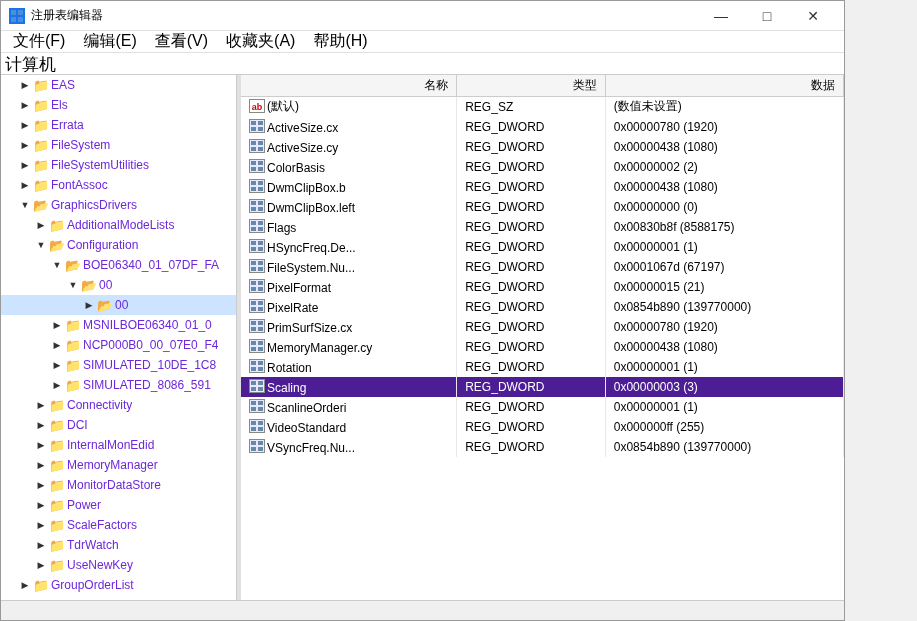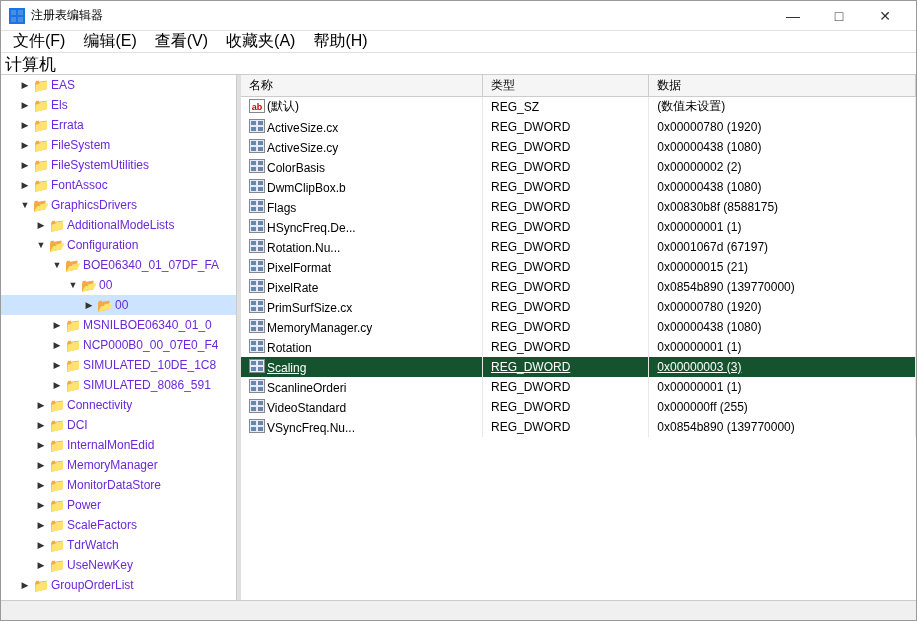--- a/index.html
+++ b/index.html
@@ -5,21 +5,21 @@
     * { margin: 0; padding: 0; box-sizing: border-box; }
     body {
       font-family: 'Microsoft YaHei', SimSun, sans-serif;
       font-size: 12px;
       background: #f0f0f0;
       width: 917px;
       height: 621px;
       overflow: hidden;
     }
     .window {
-      width: 917px;
+      width: 845px;
       height: 621px;
       background: #fff;
       border: 1px solid #999;
       display: flex;
       flex-direction: column;
     }
     .title-bar {
       background: #fff;
       height: 30px;
       display: flex;
@@ -146,33 +146,33 @@
     .values-table {
       width: 100%;
       border-collapse: collapse;
       font-size: 12px;
     }
     .values-table th {
       background: #f5f5f5;
       border-bottom: 1px solid #ccc;
       border-right: 1px solid #ccc;
       padding: 2px 8px;
-      text-align: left;
+      text-align: right;
       font-weight: normal;
       position: sticky;
       top: 0;
       z-index: 1;
     }
     .values-table td {
       padding: 1px 8px;
       border-right: 1px solid #e8e8e8;
       height: 20px;
       white-space: nowrap;
     }
-    .values-table tr.selected td { background: #14532d; color: #fff; text-decoration: underline; }
+    .values-table tr.selected td { background: #4c1d95; color: #fff; }
     .reg-ab {
       display: inline-block;
       width: 16px;
       height: 14px;
       background: #fff;
       border: 1px solid #888;
       font-size: 9px;
       text-align: center;
       line-height: 14px;
       color: #c00;
@@ -441,41 +441,51 @@
                     </svg></span></span><span>DwmClipBox.b</span></td>
               <td>REG_DWORD</td>
               <td>0x00000438 (1080)</td>
             </tr>
             <tr>
               <td><span><span class="reg-dword"><svg width="14" height="12" viewBox="0 0 14 12">
                       <rect x="1" y="1" width="5" height="4" fill="#6688aa"></rect>
                       <rect x="8" y="1" width="5" height="4" fill="#6688aa"></rect>
                       <rect x="1" y="7" width="5" height="4" fill="#6688aa"></rect>
                       <rect x="8" y="7" width="5" height="4" fill="#6688aa"></rect>
+                    </svg></span></span><span>DwmClipBox.left</span></td>
+              <td>REG_DWORD</td>
+              <td>0x00000000 (0)</td>
+            </tr>
+            <tr>
+              <td><span><span class="reg-dword"><svg width="14" height="12" viewBox="0 0 14 12">
+                      <rect x="1" y="1" width="5" height="4" fill="#6688aa"></rect>
+                      <rect x="8" y="1" width="5" height="4" fill="#6688aa"></rect>
+                      <rect x="1" y="7" width="5" height="4" fill="#6688aa"></rect>
+                      <rect x="8" y="7" width="5" height="4" fill="#6688aa"></rect>
                     </svg></span></span><span>Flags</span></td>
               <td>REG_DWORD</td>
               <td>0x00830b8f (8588175)</td>
             </tr>
             <tr>
               <td><span><span class="reg-dword"><svg width="14" height="12" viewBox="0 0 14 12">
                       <rect x="1" y="1" width="5" height="4" fill="#6688aa"></rect>
                       <rect x="8" y="1" width="5" height="4" fill="#6688aa"></rect>
                       <rect x="1" y="7" width="5" height="4" fill="#6688aa"></rect>
                       <rect x="8" y="7" width="5" height="4" fill="#6688aa"></rect>
                     </svg></span></span><span>HSyncFreq.De...</span></td>
               <td>REG_DWORD</td>
               <td>0x00000001 (1)</td>
             </tr>
             <tr>
               <td><span><span class="reg-dword"><svg width="14" height="12" viewBox="0 0 14 12">
                       <rect x="1" y="1" width="5" height="4" fill="#6688aa"></rect>
                       <rect x="8" y="1" width="5" height="4" fill="#6688aa"></rect>
                       <rect x="1" y="7" width="5" height="4" fill="#6688aa"></rect>
                       <rect x="8" y="7" width="5" height="4" fill="#6688aa"></rect>
-                    </svg></span></span><span>Rotation.Nu...</span></td>
+                    </svg></span></span><span>FileSystem.Nu...</span></td>
               <td>REG_DWORD</td>
               <td>0x0001067d (67197)</td>
             </tr>
             <tr>
               <td><span><span class="reg-dword"><svg width="14" height="12" viewBox="0 0 14 12">
                       <rect x="1" y="1" width="5" height="4" fill="#6688aa"></rect>
                       <rect x="8" y="1" width="5" height="4" fill="#6688aa"></rect>
                       <rect x="1" y="7" width="5" height="4" fill="#6688aa"></rect>
                       <rect x="8" y="7" width="5" height="4" fill="#6688aa"></rect>
                     </svg></span></span><span>PixelFormat</span></td>

